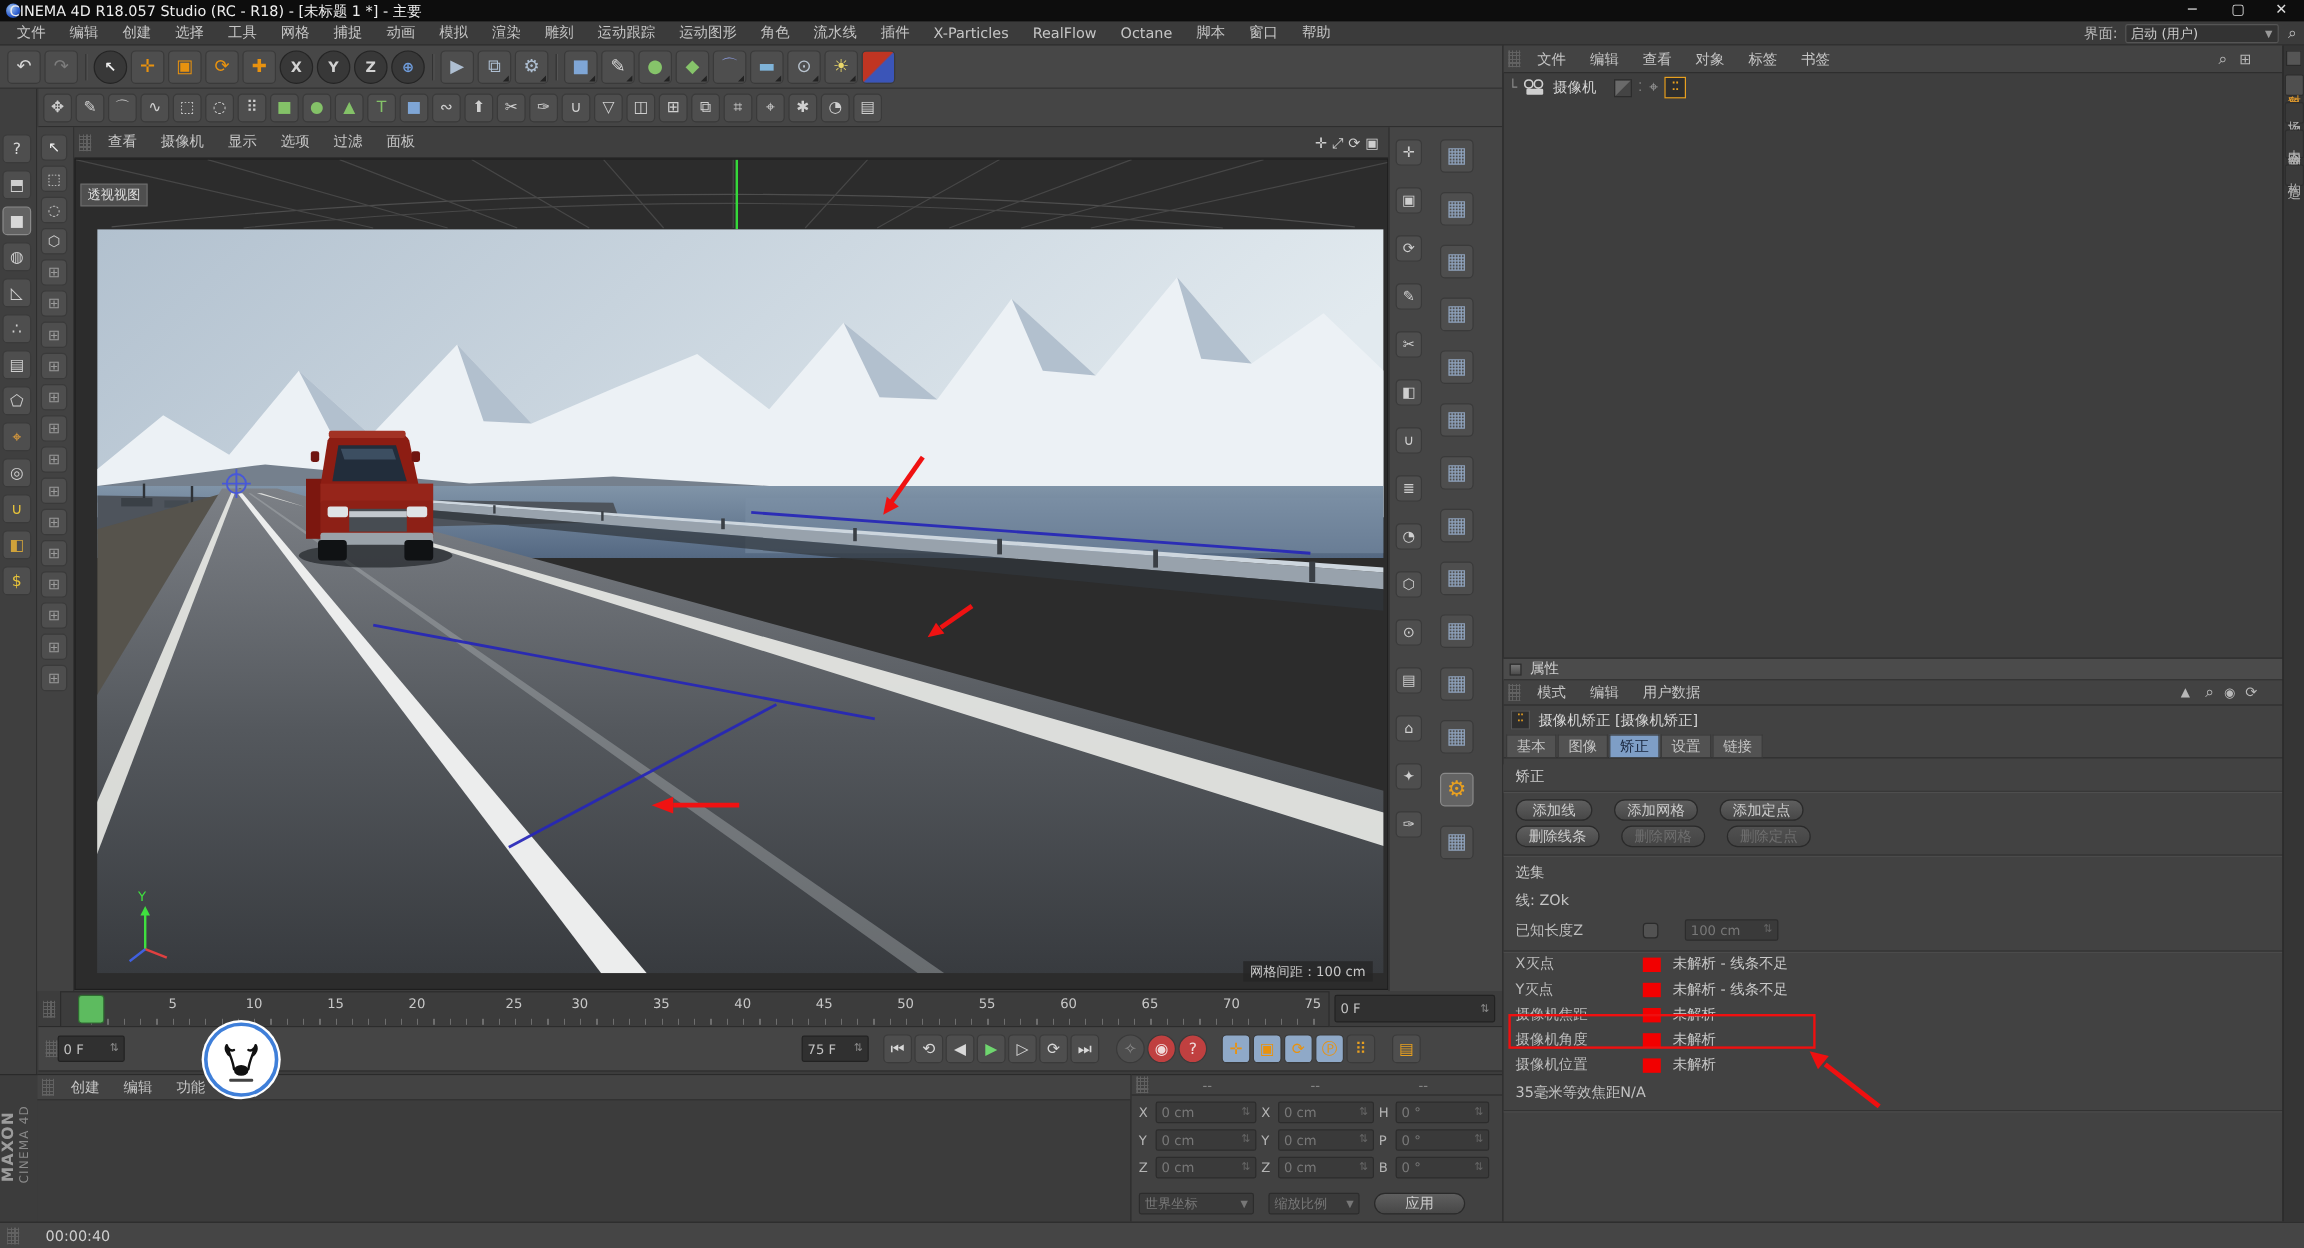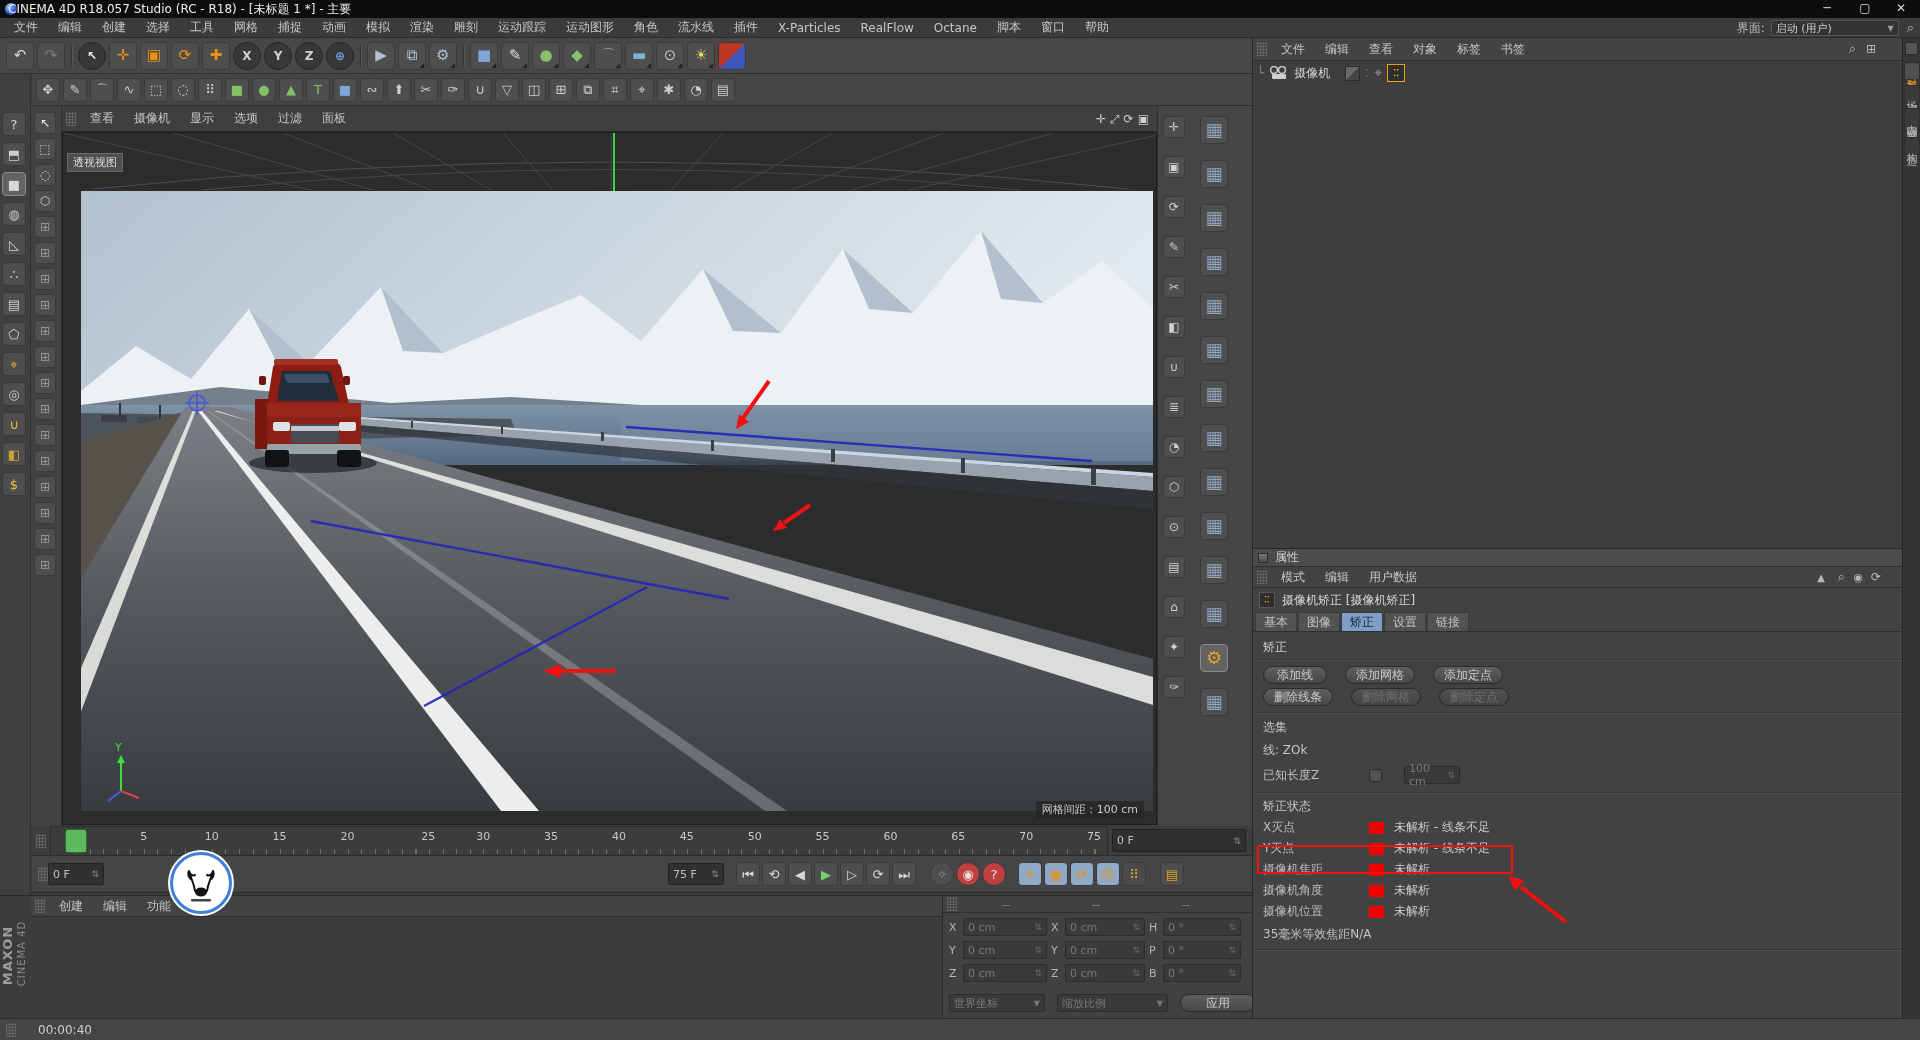--- a/index.html
+++ b/index.html
@@ -785,21 +785,21 @@
           <span>0 °</span>
           <span class="ar" style="color:#666;font-size:9px;">⇅</span>
         </span>
       </div>
     </div>
   <div class="row" style="position:absolute;left:6px;bottom:6px;gap:12px;">
     <span class="fieldd" style="width:96px;height:18px;">
         <span>世界坐标</span>
         <span style="font-size:8px;color:#777;">▼</span>
       </span>
-    <span class="fieldd" style="width:111px;height:18px;">
+    <span class="fieldd" style="width:76px;height:18px;">
         <span>缩放比例</span>
         <span style="font-size:8px;color:#777;">▼</span>
       </span>
     <span class="btn" style="width:76px;">应用</span>
   </div>
 </div>
 
 <div class="abs" style="left:1252px;top:38px;width:650px;height:980px;background:#3e3e3e;border-left:1px solid #292929;">
 
   <div class="row" style="height:23px;background:#434343;border-bottom:1px solid #2e2e2e;">
@@ -874,28 +874,27 @@
     <span class="btn" style="min-width:64px;">删除线条</span>
         <span class="btn dis" style="min-width:64px;">删除网格</span>
         <span class="btn dis" style="min-width:64px;">删除定点</span>
       </div>
     <div class="panel-sep" style="position:static;height:1px;background:#333;box-shadow:0 1px 0 #4e4e4e;"></div>
     <div style="padding:6px 0 0 10px;color:#c6c6c6;">选集</div>
     <div style="padding:6px 0 0 10px;color:#c6c6c6;">线: ZOk</div>
     <div class="row" style="padding:7px 0 8px 10px;gap:0;">
       <span style="width:106px;color:#bdbdbd;">已知长度Z</span>
       <span style="width:13px;height:13px;background:#525252;border:1px solid #2b2b2b;border-radius:3px;margin-right:22px;"></span>
-      <span class="fieldd" style="width:56px;height:18px;">
+      <span class="fieldd" style="width:78px;height:18px;">
           <span>100 cm</span>
           <span class="ar" style="color:#666;font-size:9px;">⇅</span>
         </span>
     </div>
     <div class="panel-sep" style="position:static;height:1px;background:#333;box-shadow:0 1px 0 #4e4e4e;"></div>
 
-    <div style="padding:5px 0 2px 10px;color:#c6c6c6;">矫正状态</div>
     <div style="padding-left:10px;">
 
     <div class="srow">
           <span class="slab">X灭点</span>
           <span class="sw" style="background: rgb(242, 0, 0);"></span>
           <span class="stext" style="color:#c9c9c9;">未解析 - 线条不足</span>
         </div>
         <div class="srow">
           <span class="slab">Y灭点</span>
           <span class="sw" style="background: rgb(242, 0, 0);"></span>

